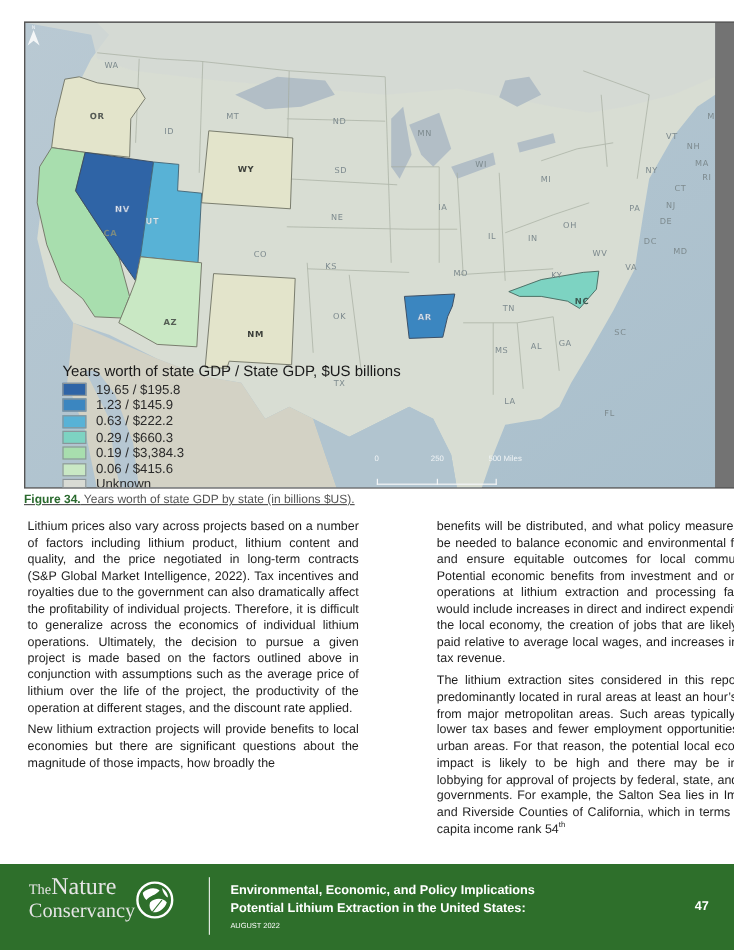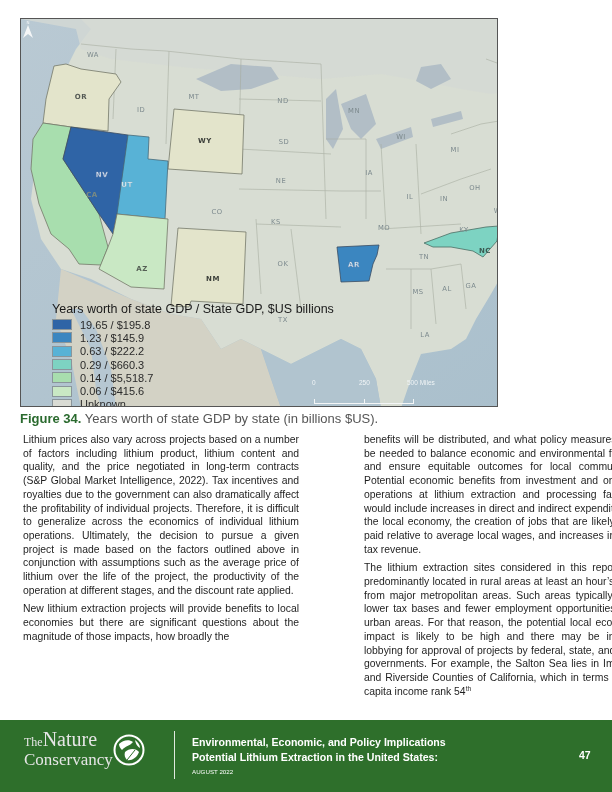--- a/index.html
+++ b/index.html
@@ -1,40 +1,40 @@
 <!DOCTYPE html>
 <html><head>
 <meta charset="utf-8">
 <style>
   * { box-sizing: border-box; margin: 0; padding: 0; }
   html, body { width: 612px; height: 792px; background: #ffffff; overflow: hidden; }
   body { position: relative; font-family: "Liberation Sans", sans-serif; color: #222; }
 
   .map-frame {
-    position: absolute; left: 20px; top: 18px; width: 478px; height: 389px;
-    border: 1px solid #555; background: #8b5cf6; overflow: hidden;
+    position: absolute; left: 20px; top: 18px; width: 593px; height: 389px;
+    border: 1px solid #555; background: #737373; overflow: hidden;
   }
   .map-frame svg { position: absolute; left: 0; top: 0; }
 
   .legend {
     position: absolute; left: 4px; top: 283px; width: 270px; margin-left: 27px;
   }
   .legend-title { font-size: 12.5px; color: #1a1a1a; margin-bottom: 2px; white-space: nowrap; }
   .legend-row { display: flex; align-items: center; height: 13.3px; }
   .swatch { width: 20px; height: 11px; border: 1px solid #8a959a; margin-right: 8px; margin-left: 0px; }
   .legend-label { font-size: 11px; color: #2a2a2a; white-space: nowrap; }
 
   .scalebar { position: absolute; left: 293px; top: 372px; width: 125px; height: 20px; }
   .scale-tick-label { position: absolute; top: -12px; font-size: 6.5px; color: #f0f4f6; white-space: nowrap; }
   .scale-line { position: absolute; left: 0; top: 8px; width: 100px; height: 5px;
                 border-left: 1px solid #f4f6f7; border-right: 1px solid #f4f6f7; border-bottom: 1px solid #f4f6f7; }
   .scale-mid { position: absolute; left: 50px; top: 8px; width: 1px; height: 5px; background: #f4f6f7; }
   .north-arrow { position: absolute; left: 437px; top: 363px; width: 14px; height: 20px; }
 
-  .caption { position: absolute; left: 20px; top: 411px; font-size: 13px; color: #555; white-space: nowrap; }
+  .caption { position: absolute; left: 20px; top: 411px; font-size: 10px; color: #555; white-space: nowrap; text-decoration: underline; }
   .caption b { color: #2a6a2e; font-weight: bold; }
 
   .col { position: absolute; width: 276px; font-size: 10.4px; line-height: 13.7px; color: #1e1e1e; text-align: justify; }
   .col-left { left: 23px; top: 433px; }
   .col-right { left: 316px; top: 433px; margin-left: 48px; }
   .col p { margin-bottom: 5px; }
   .section-heading { color: #3c7a33; font-size: 13.5px; line-height: 16px; margin: 23px 0 6px 0; text-align: left; }
   .sup { font-size: 6.5px; vertical-align: super; line-height: 0; }
 
   .footer {
@@ -193,21 +193,21 @@
     <div class="legend-row">
       <span class="swatch" style="background:#58b2d6"></span>
       <span class="legend-label">0.63 / $222.2</span>
     </div>
     <div class="legend-row">
       <span class="swatch" style="background:#7dd3c2"></span>
       <span class="legend-label">0.29 / $660.3</span>
     </div>
     <div class="legend-row">
       <span class="swatch" style="background:#a8deae"></span>
-      <span class="legend-label">0.14 / $5,518.7</span>
+      <span class="legend-label">0.19 / $3,384.3</span>
     </div>
     <div class="legend-row">
       <span class="swatch" style="background:#c9e8c4"></span>
       <span class="legend-label">0.06 / $415.6</span>
     </div>
     <div class="legend-row">
       <span class="swatch" style="background:#d9dbd4"></span>
       <span class="legend-label">Unknown</span>
     </div>
   </div>

